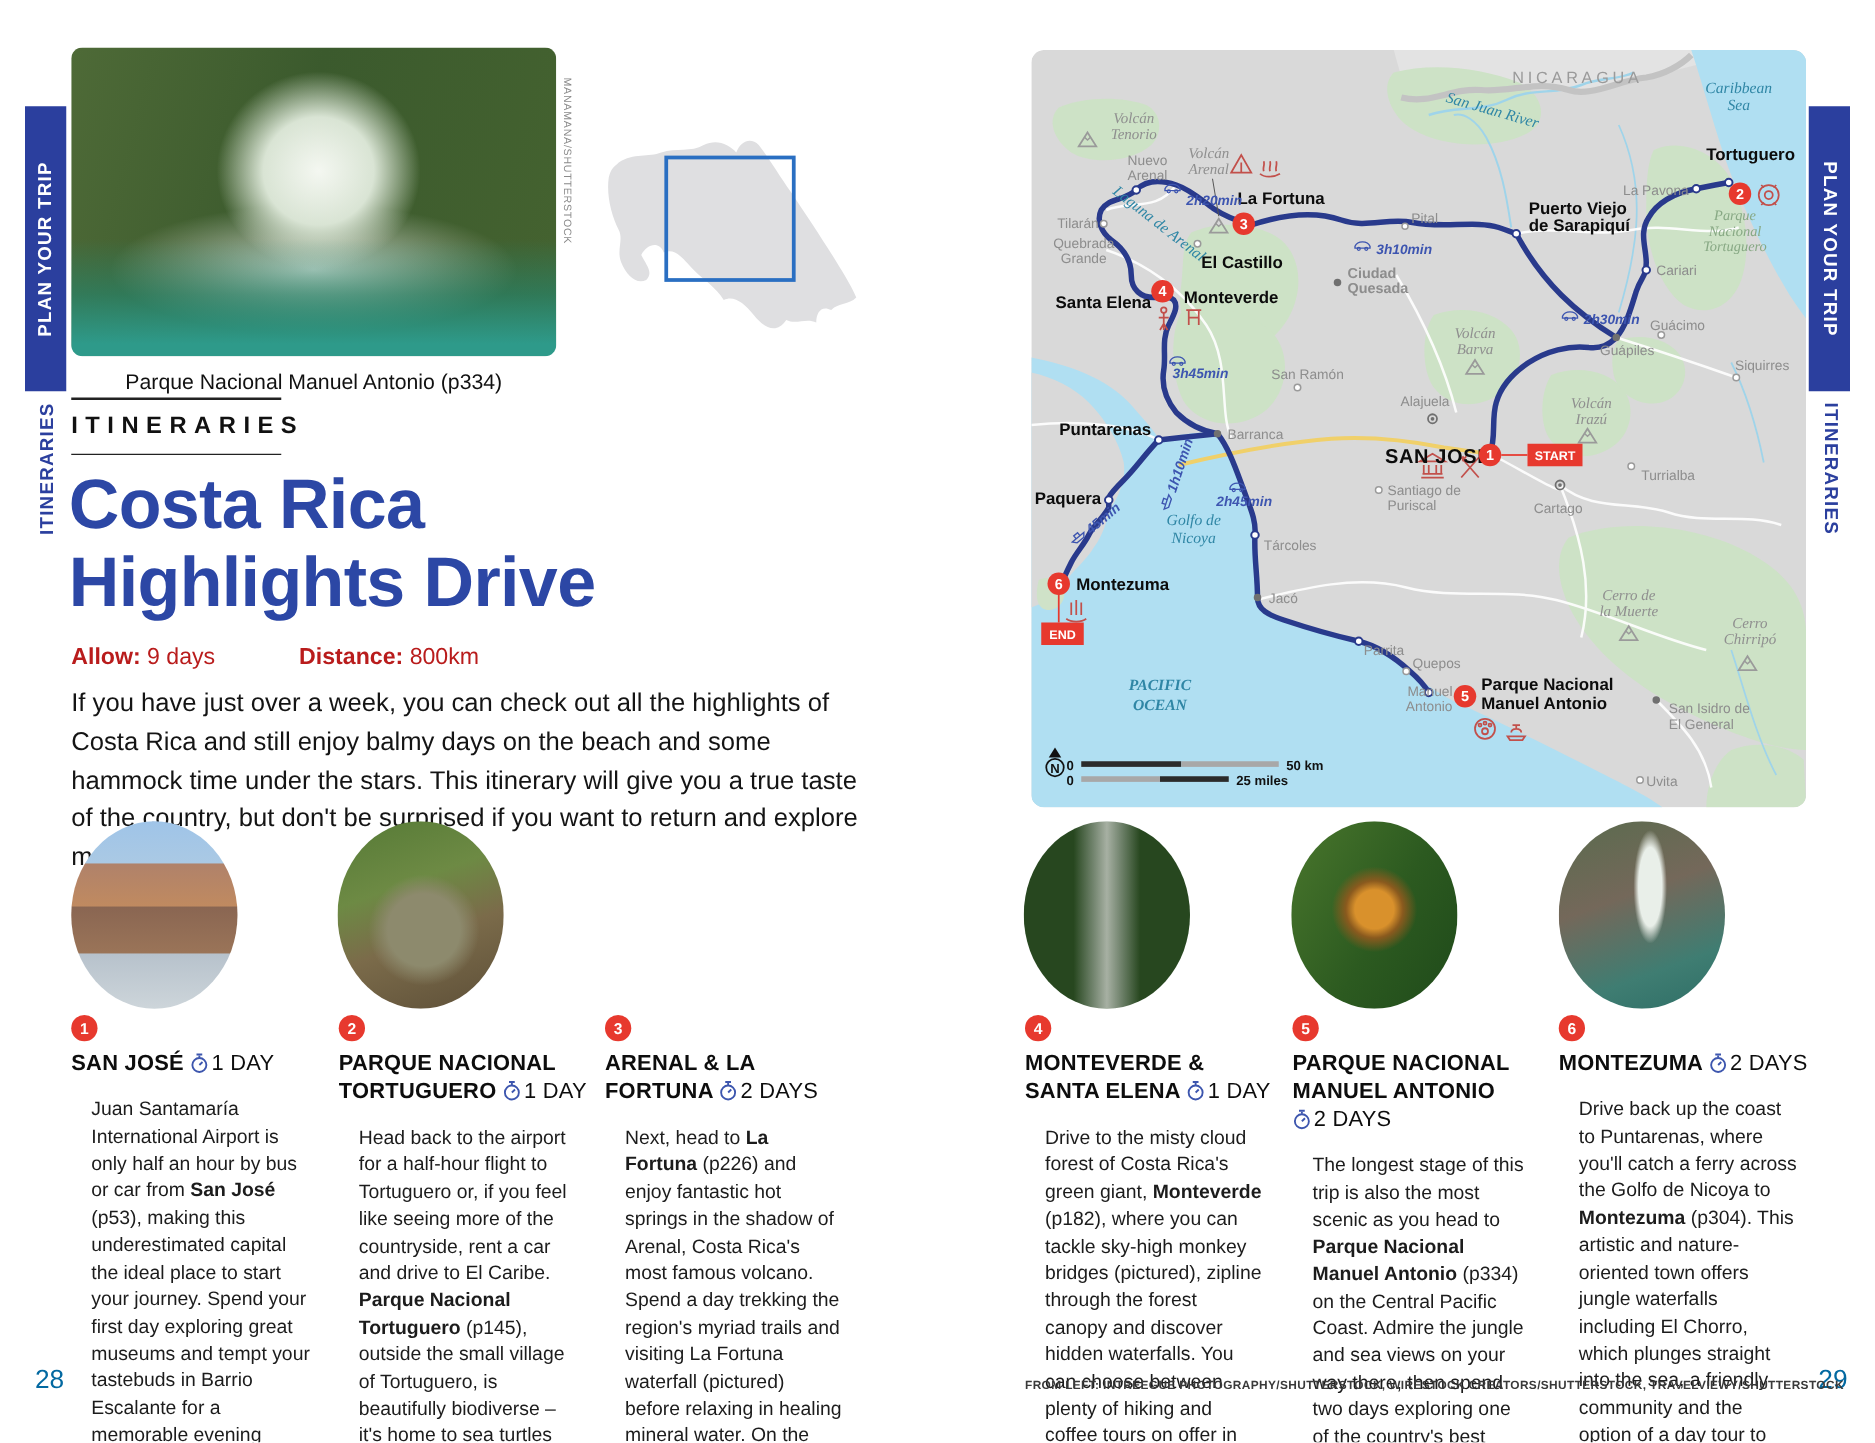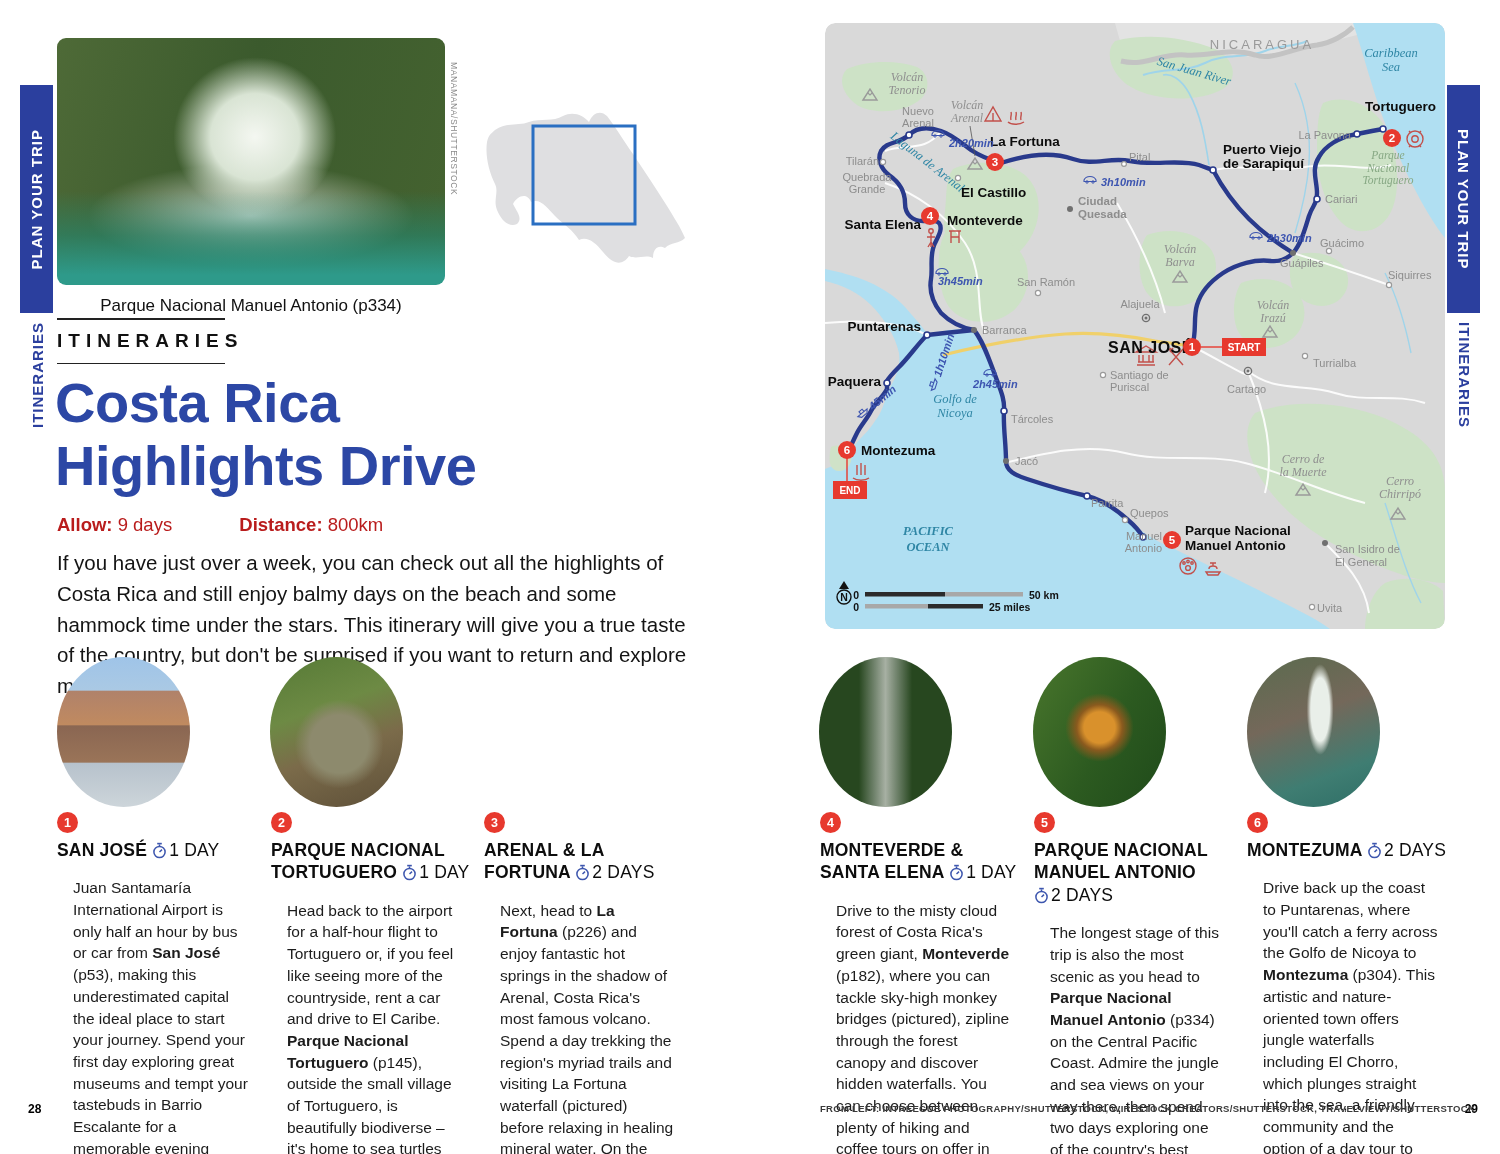--- a/index.html
+++ b/index.html
@@ -49,25 +49,25 @@
   
   .col{position:absolute;width:207px;}
   .badge{display:inline-flex;width:21px;height:21px;border-radius:50%;background:#e7392e;color:#fff;font-weight:bold;font-size:12.5px;align-items:center;justify-content:center;margin-bottom:6px;}
   .col h3{margin:0 0 7px 0;font-size:17.5px;line-height:1.28;letter-spacing:.2px;color:#0d0d0d;}
   .dur{white-space:nowrap;font-weight:normal;}
   .dur svg{vertical-align:-3px;margin-right:2px;}
   .col p{margin:16px;font-size:15.5px;line-height:1.4;color:#1c1c1c;}
   .col p .b{font-weight:bold;}
 
   
-  .pagenum{position:absolute;bottom:38px;font-weight:bold;font-size:12px;color:#000000;}
+  .pagenum{position:absolute;bottom:38px;font-weight:normal;font-size:21px;color:#0369a1;}
   .credit{position:absolute;bottom:40px;font-size:9.5px;letter-spacing:.3px;color:#3a3a3a;font-weight:600;}
 
   
-  .mainmap{position:absolute;left:825px;top:23px;width:620px;height:429px;}
+  .mainmap{position:absolute;left:825px;top:40px;width:620px;height:429px;}
   .mainmap svg{border-radius:10px;}
 
   
   text{font-family:"Liberation Sans","DejaVu Sans",sans-serif;}
   .t-town{font-size:11px;fill:#8d8d8d;}
   .t-town-b{font-size:11.5px;fill:#8d8d8d;font-weight:bold;}
   .t-stop{font-size:13.5px;font-weight:bold;fill:#0c0c0c;}
   .t-sj{font-size:16px;font-weight:bold;fill:#0c0c0c;letter-spacing:.5px;}
   .t-geo{font-family:"Liberation Serif","DejaVu Serif",serif;font-style:italic;font-size:12px;fill:#8f8f8f;}
   .t-water{font-family:"Liberation Serif","DejaVu Serif",serif;font-style:italic;font-size:12.5px;fill:#2f86a5;}

